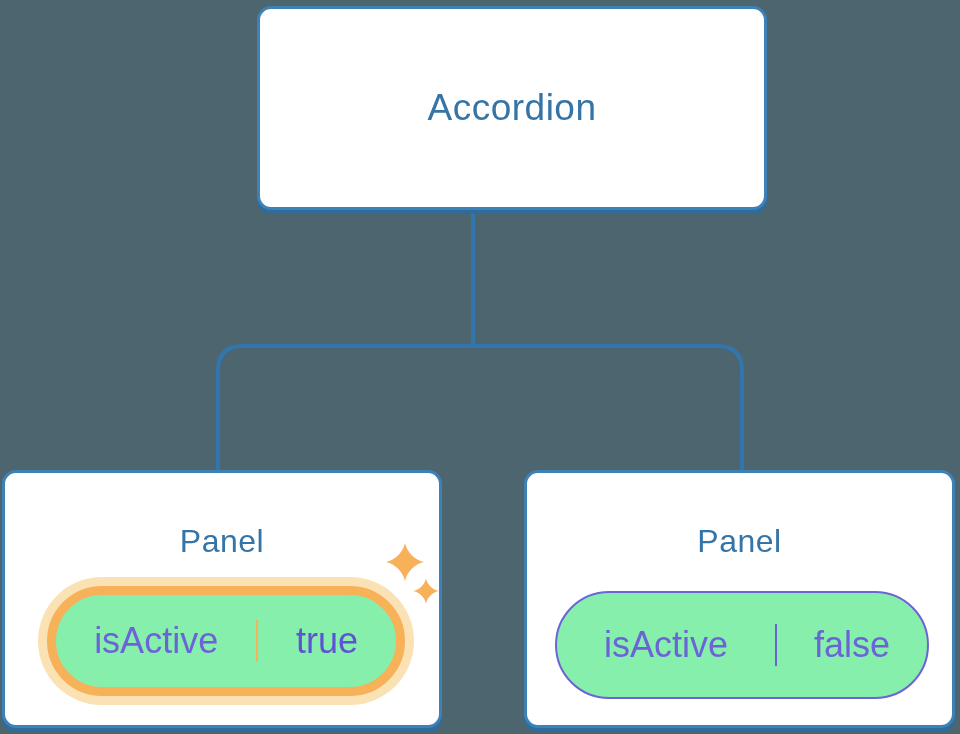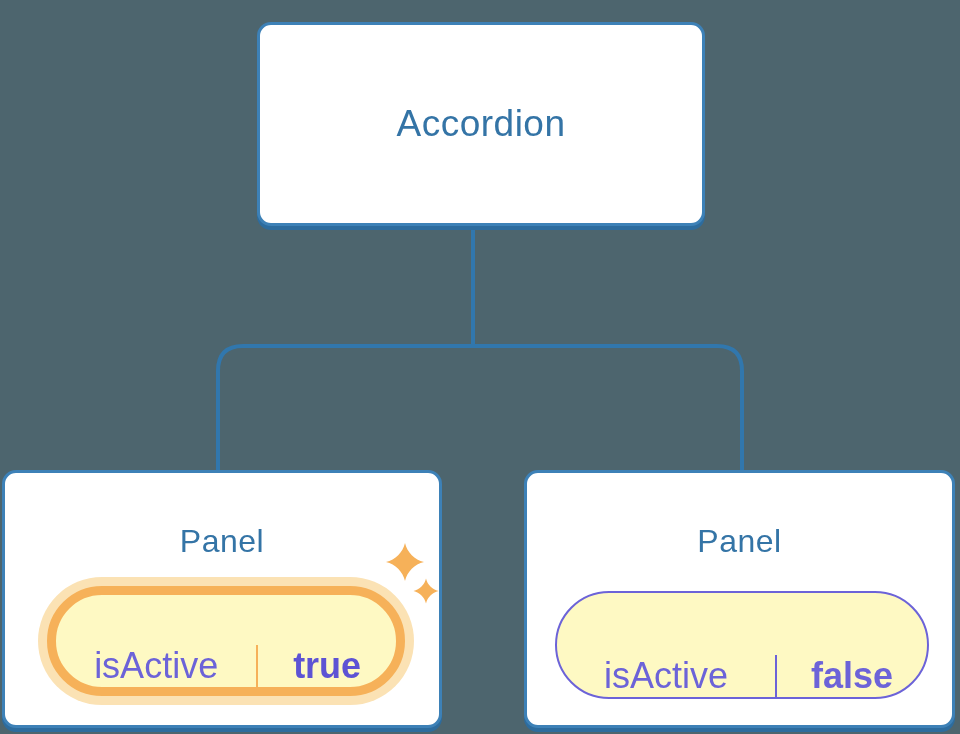--- a/index.html
+++ b/index.html
@@ -19,21 +19,21 @@
   }
 
   .node {
     position: absolute;
     background: var(--node-fill, #ffffff);
     border: 3px solid var(--node-border, #3d81b7);
     border-radius: 14px;
     box-shadow: 0 4px 0 var(--node-shadow, #2d6c9e);
   }
   .root-node {
-    left: 257px; top: 22px; width: 448px; height: 204px;
+    left: 257px; top: 6px; width: 510px; height: 204px;
     display: flex; align-items: center; justify-content: center;
   }
   .root-label {
     color: var(--heading, #3474a6);
     font-size: 37px;
     font-weight: 500;
     letter-spacing: 0.5px;
   }
   .panel-node { top: 470px; height: 258px; }
   .panel-left  { left: 2px;   width: 440px; }
@@ -42,46 +42,46 @@
     position: absolute; left: 0; right: 0; top: 50px;
     text-align: center;
     color: var(--heading, #3474a6);
     font-size: 32px;
     font-weight: 500;
     letter-spacing: 0.5px;
   }
 
   .pill {
     position: absolute;
-    background: #fef9c3;
+    background: #86efac;
     display: flex;
-    align-items: flex-end;
+    align-items: center;
   }
   .pill-active {
     left: 42px; top: 113px; width: 358px; height: 110px;
     border: 9px solid var(--orange, #f6b159);
     border-radius: 60px;
     box-shadow: 0 0 0 9px var(--orange-glow, #fbe2b4);
   }
   .pill-plain {
     left: 28px; top: 118px; width: 374px; height: 108px;
     border: 2px solid var(--purple, #6c63d8);
     border-radius: 56px;
   }
   .pill .cell {
     display: flex; align-items: center; justify-content: center;
     font-size: 36px;
     color: var(--purple, #6c63d8);
   }
   .pill .cell-prop { width: 59.5%; }
-  .pill .cell-value { width: 40.5%; font-weight: bold; }
+  .pill .cell-value { width: 40.5%; }
   .pill-active .cell-prop { border-right: 2px solid var(--orange, #f6b159); }
   .pill-plain  .cell-prop { border-right: 2px solid var(--purple, #6c63d8); }
   .pill-active .cell-value {
-    font-weight: 700;
+    font-weight: 400;
     color: var(--purple-strong, #5d53d4);
   }
 
   .sparkles { position: absolute; left: 380px; top: 538px; width: 72px; height: 72px; }
   .sparkles path { fill: var(--orange, #f6b159); }
 </style>
 </head>
 <body>
 
 <div class="canvas">

